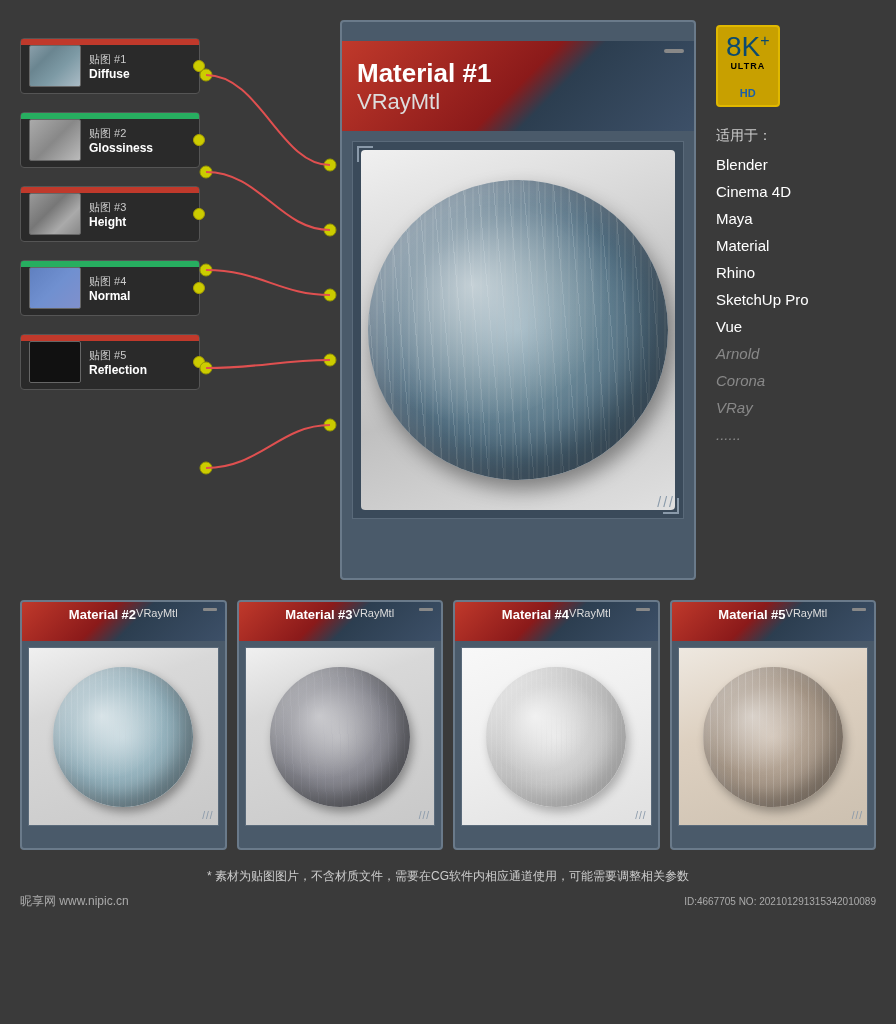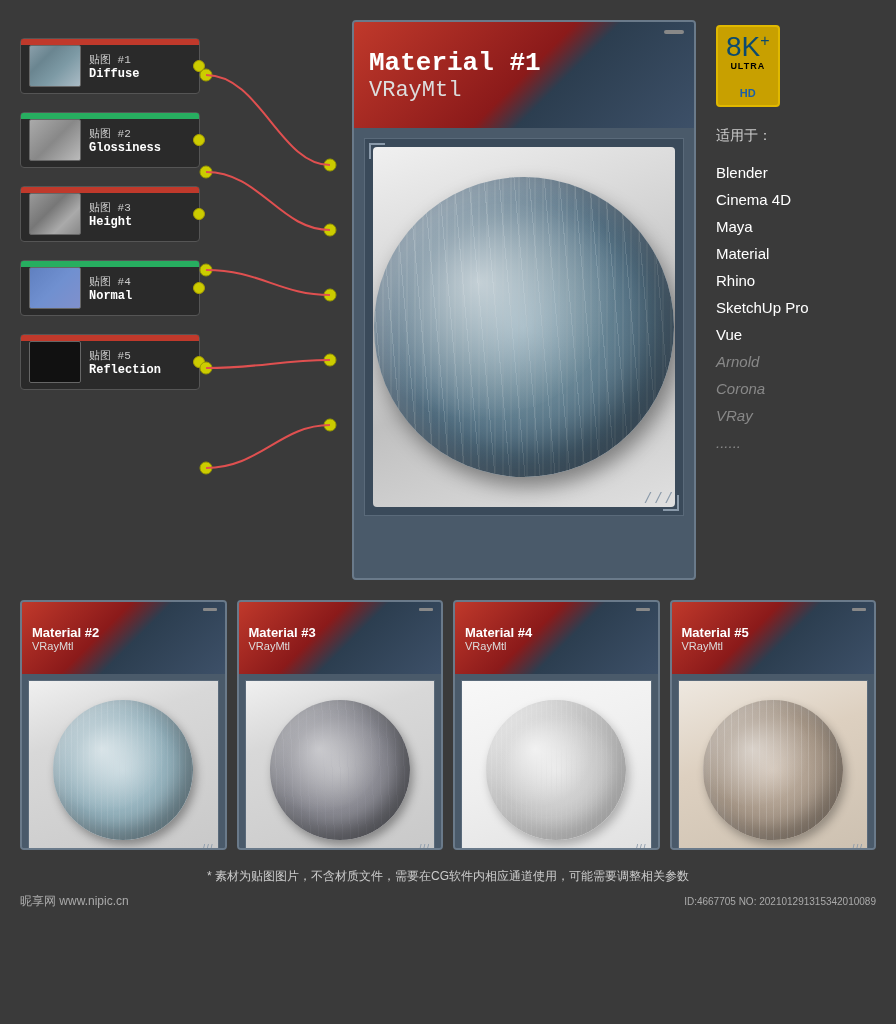--- a/index.html
+++ b/index.html
@@ -116,27 +116,28 @@
       flex: 1;
       background: #4a5a6a;
       border: 2px solid #6a7a8a;
       border-radius: 4px;
       position: relative;
       overflow: hidden;
       max-width: 380px;
     }
 
     .main-card-header {
-      height: 106px;
+      height: 90px;
       background: linear-gradient(135deg, #c0392b 0%, #8b1a1a 50%, #2c3e50 60%, #3d5068 100%);
       position: relative;
       display: flex;
       flex-direction: column;
       justify-content: center;
       padding: 10px 15px;
+      margin-top: 19px;
     }
 
     .main-card-title {
       color: #fff;
       font-size: 26px;
       font-weight: bold;
     }
     .main-card-subtitle {
       color: #ddd;
       font-size: 22px;
@@ -267,21 +268,21 @@
       font-weight: bold;
       color: #1a5fa8;
       text-align: center;
       display: block;
       margin-top: 16px;
     }
 
     .compat-label {
       color: #ccc;
       font-size: 14px;
-      margin-bottom: 14px;
+      margin-bottom: 6px;
     }
 
     .compat-item {
       color: #fff;
       font-size: 15px;
       line-height: 1.8;
       font-weight: 500;
     }
     .compat-item.dimmed {
       color: #888;
@@ -299,25 +300,24 @@
     .mini-card {
       flex: 1;
       background: #4a5a6a;
       border: 2px solid #6a7a8a;
       border-radius: 4px;
       overflow: hidden;
       position: relative;
     }
 
     .mini-card-header {
-      height: 72px;
+      height: 39px;
       background: linear-gradient(135deg, #c0392b 0%, #8b1a1a 40%, #2c3e50 55%, #3d5068 100%);
       position: relative;
       display: flex;
-      flex-direction: column;
       justify-content: center;
       padding: 5px 10px;
     }
     .mini-card-title {
       color: #fff;
       font-size: 13px;
       font-weight: bold;
     }
     .mini-card-subtitle {
       color: #ddd;
@@ -475,21 +475,21 @@
       position: relative;
       display: flex;
       gap: 0;
     }
   </style>
 </head>
 <body>
 
 <div class="top-section">
 
-  <div class="left-area" style="position:relative; flex:1; display:flex; gap:12px;font-family:Liberation Mono, monospace;">
+  <div class="left-area" style="position:relative; flex:1; display:flex; gap:0;">
 
     <div class="node-panel">
 
       <div class="node-card" style="position:relative; margin-top:8px;">
         <div class="node-top-bar bar-red"></div>
         <div class="node-thumbnail node-thumb-diffuse"></div>
         <div class="node-label">
           <div class="node-label-num">贴图 #1</div>
           <div class="node-label-name">Diffuse</div>
         </div>

